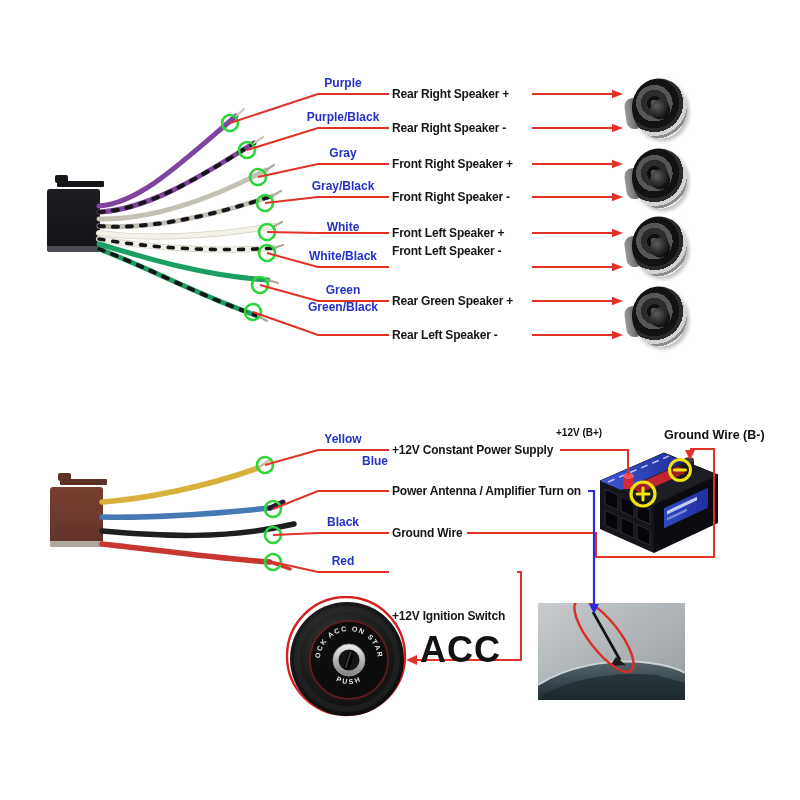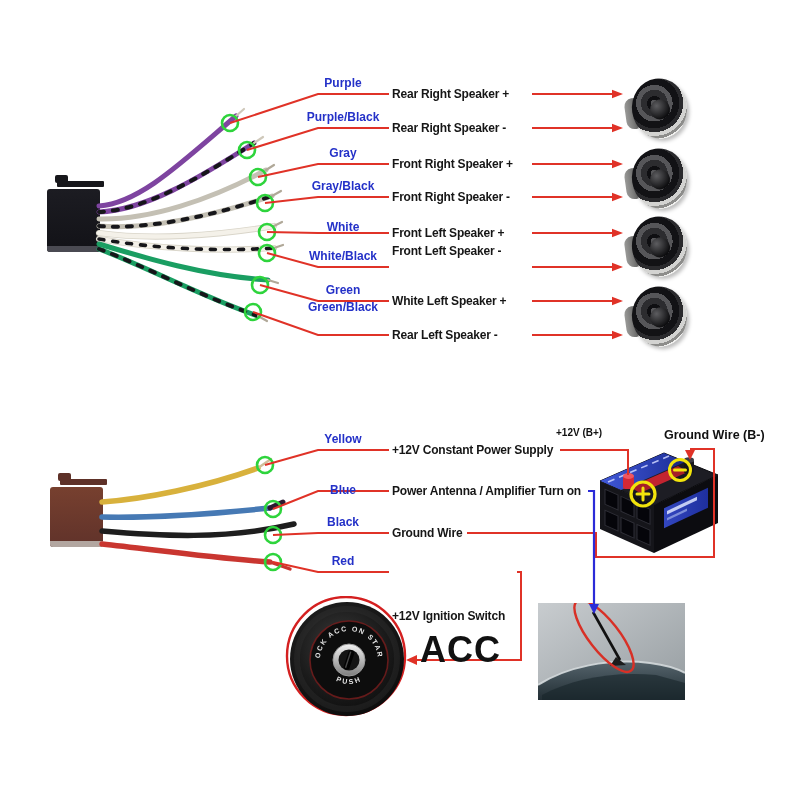--- a/index.html
+++ b/index.html
@@ -278,27 +278,27 @@
   <div class="fnlabel" style="top:121px;">Rear Right Speaker -</div>
   <div class="wname" style="top:146px;">Gray</div>
   <div class="fnlabel" style="top:157px;">Front Right Speaker +</div>
   <div class="wname" style="top:179px;">Gray/Black</div>
   <div class="fnlabel" style="top:190px;">Front Right Speaker -</div>
   <div class="wname" style="top:220px;">White</div>
   <div class="fnlabel" style="top:226px;">Front Left Speaker +</div>
   <div class="wname" style="top:249px;">White/Black</div>
   <div class="fnlabel" style="top:244px;">Front Left Speaker -</div>
   <div class="wname" style="top:283px;">Green</div>
-  <div class="fnlabel" style="top:294px;">White Left Speaker +</div>
+  <div class="fnlabel" style="top:294px;">Rear Green Speaker +</div>
   <div class="wname" style="top:300px;">Green/Black</div>
   <div class="fnlabel" style="top:328px;">Rear Left Speaker -</div>
 
   <div class="wname" style="top:432px;">Yellow</div>
   <div class="fnlabel" style="top:443px;">+12V Constant Power Supply</div>
-  <div class="wname" style="top:483px;">Blue</div>
+  <div class="wname" style="top:454px;text-align:right;">Blue</div>
   <div class="fnlabel" style="top:484px;">Power Antenna / Amplifier Turn on</div>
   <div class="wname" style="top:515px;">Black</div>
   <div class="fnlabel" style="top:526px;">Ground Wire</div>
   <div class="wname" style="top:554px;">Red</div>
   <div class="fnlabel" style="top:565px;margin-top:44px;">+12V Ignition Switch</div>
 
   <div class="termlabel" style="left:556px;top:427px;font-size:10px;">+12V (B+)</div>
   <div class="termlabel" style="left:664px;top:428px;font-size:12.5px;">Ground Wire (B-)</div>
 
   <div class="acc">ACC</div>

